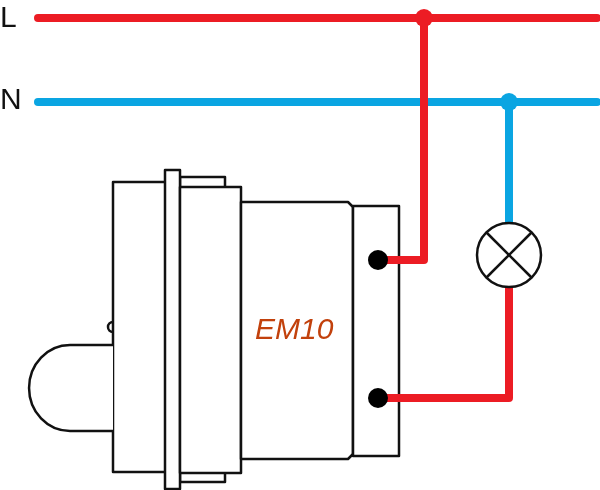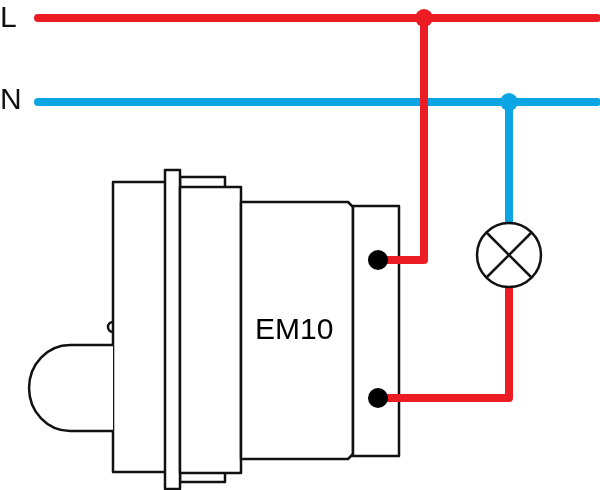--- a/index.html
+++ b/index.html
@@ -1,20 +1,20 @@
 <!DOCTYPE html>
 <html><head>
 <meta charset="utf-8">
 <style>
   html, body { margin: 0; padding: 0; background: #ffffff; }
   body { width: 600px; height: 490px; position: relative; overflow: hidden; font-family: "Liberation Sans", sans-serif; }
   .label { position: absolute; font-family: "Liberation Sans", sans-serif; color: #111; }
   #lbl-L { left: 0px; top: 0px; font-size: 30px; }
   #lbl-N { left: 0px; top: 82px; font-size: 30px; }
-  #lbl-dev { left: 255px; top: 312px; font-size: 30px; color: #000000; }
+  #lbl-dev { left: 255px; top: 312px; font-size: 30px; color: #c2410c; font-style: italic; }
   svg { position: absolute; left: 0; top: 0; }
 </style>
 </head>
 <body>
 
 <svg width="600" height="490" viewBox="0 0 600 490">
 
   <g fill="#ffffff" stroke="#111" stroke-width="2.5" stroke-linejoin="round">
 
     <rect x="113" y="182" width="53" height="290"></rect>

